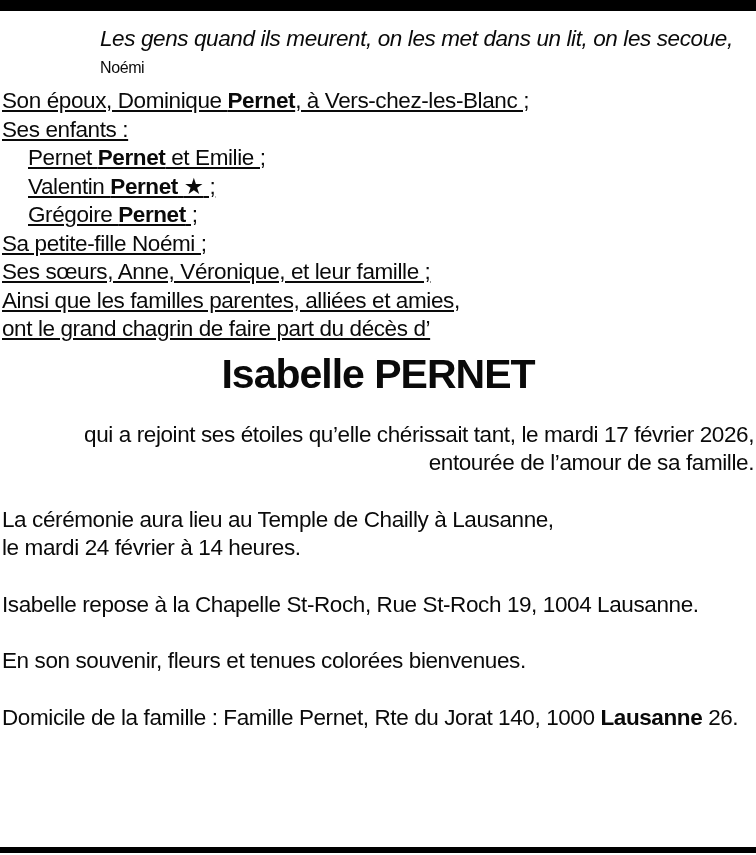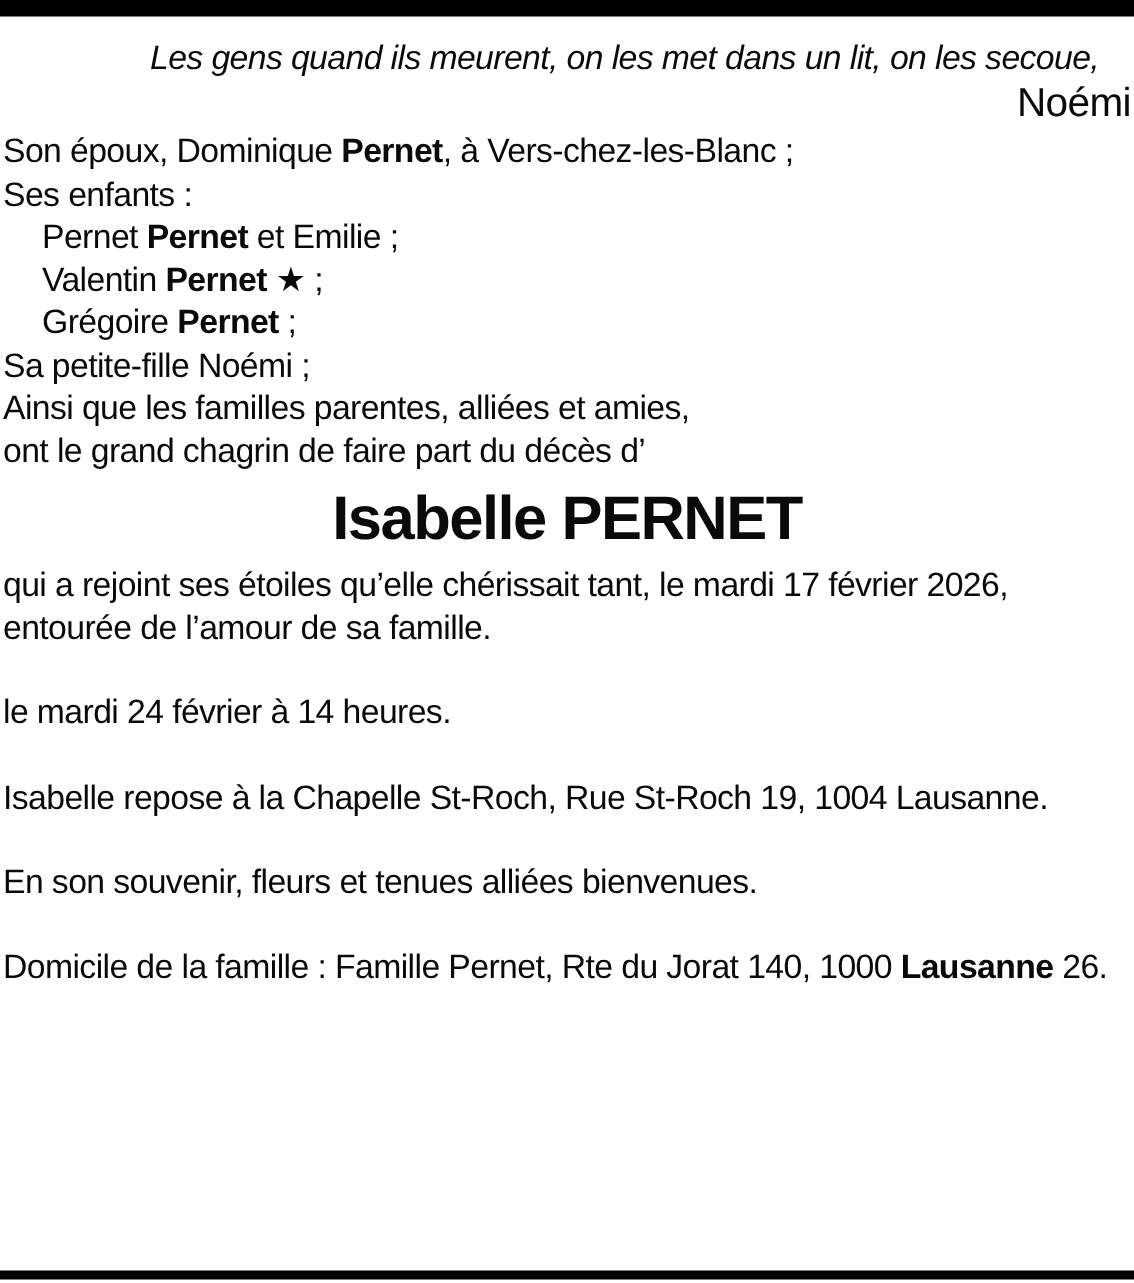--- a/index.html
+++ b/index.html
@@ -20,37 +20,36 @@
     line-height: 28.5px;
     letter-spacing: -0.4px;
   }
   .line.indent { padding-left: 26px; }
   .bold { font-weight: 700; }
   .quote { margin: 14px 0 0 98px; }
   .quote .line { font-style: italic; }
   .quote-attribution {
     margin-left: 98px;
     font-style: normal;
-    font-size: 27px;
+    font-size: 16px;
     line-height: 28.5px;
     letter-spacing: -0.4px;
-    text-align: right;
   }
-  .family { margin-top: 5px; }
+  .family { margin-top: 5px; text-decoration: underline; }
   .title {
     font-size: 41px;
     font-weight: 700;
     line-height: 54px;
     text-align: center;
     letter-spacing: -1px;
     margin: 3px 0 2px 0;
     white-space: nowrap;
   }
   .para { margin-top: 28px; }
-  .para.first { margin-top: 4px; }
+  .para.first { margin-top: 20px; text-align: right; }
   .star { font-weight: 400; }
 </style>
 </head>
 <body>
 
 <div class="bar-top"></div>
 
 <div class="sheet">
 
   <div class="quote">
@@ -58,41 +57,43 @@
     </div>
   <div class="quote-attribution">Noémi</div>
 
   <div class="family">
       <div class="line"><span>Son époux, Dominique </span><span class="bold">Pernet</span><span>, à Vers-chez-les-Blanc ;</span></div>
       <div class="line"><span>Ses enfants :</span></div>
       <div class="line indent"><span>Pernet </span><span class="bold">Pernet</span><span> et Emilie ;</span></div>
       <div class="line indent"><span>Valentin </span><span class="bold">Pernet</span><span> </span><span class="star">★</span><span> ;</span></div>
       <div class="line indent"><span>Grégoire </span><span class="bold">Pernet</span><span> ;</span></div>
       <div class="line"><span>Sa petite-fille Noémi ;</span></div>
+      <div class="line"><span>Ses sœurs, Anne, Véronique, et leur famille ;</span></div>
       <div class="line"><span>Ainsi que les familles parentes, alliées et amies,</span></div>
       <div class="line"><span>ont le grand chagrin de faire part du décès d’</span></div>
     </div>
 
   <div class="title">Isabelle PERNET</div>
 
   <div class="para first">
       <div class="line"><span>qui a rejoint ses étoiles qu’elle chérissait tant, le mardi 17 février 2026,</span></div>
       <div class="line"><span>entourée de l’amour de sa famille.</span></div>
     </div>
 
   <div class="para">
+      <div class="line"><span>La cérémonie aura lieu au Temple de Chailly à Lausanne,</span></div>
       <div class="line"><span>le mardi 24 février à 14 heures.</span></div>
     </div>
 
   <div class="para">
       <div class="line"><span>Isabelle repose à la Chapelle St-Roch, Rue St-Roch 19, 1004 Lausanne.</span></div>
     </div>
 
   <div class="para">
-      <div class="line"><span>En son souvenir, fleurs et tenues alliées bienvenues.</span></div>
+      <div class="line"><span>En son souvenir, fleurs et tenues colorées bienvenues.</span></div>
     </div>
 
   <div class="para">
       <div class="line"><span>Domicile de la famille : Famille Pernet, Rte du Jorat 140, 1000 </span><span class="bold">Lausanne</span><span> 26.</span></div>
     </div>
 
 </div>
 
 <div class="bar-bottom"></div>
 

